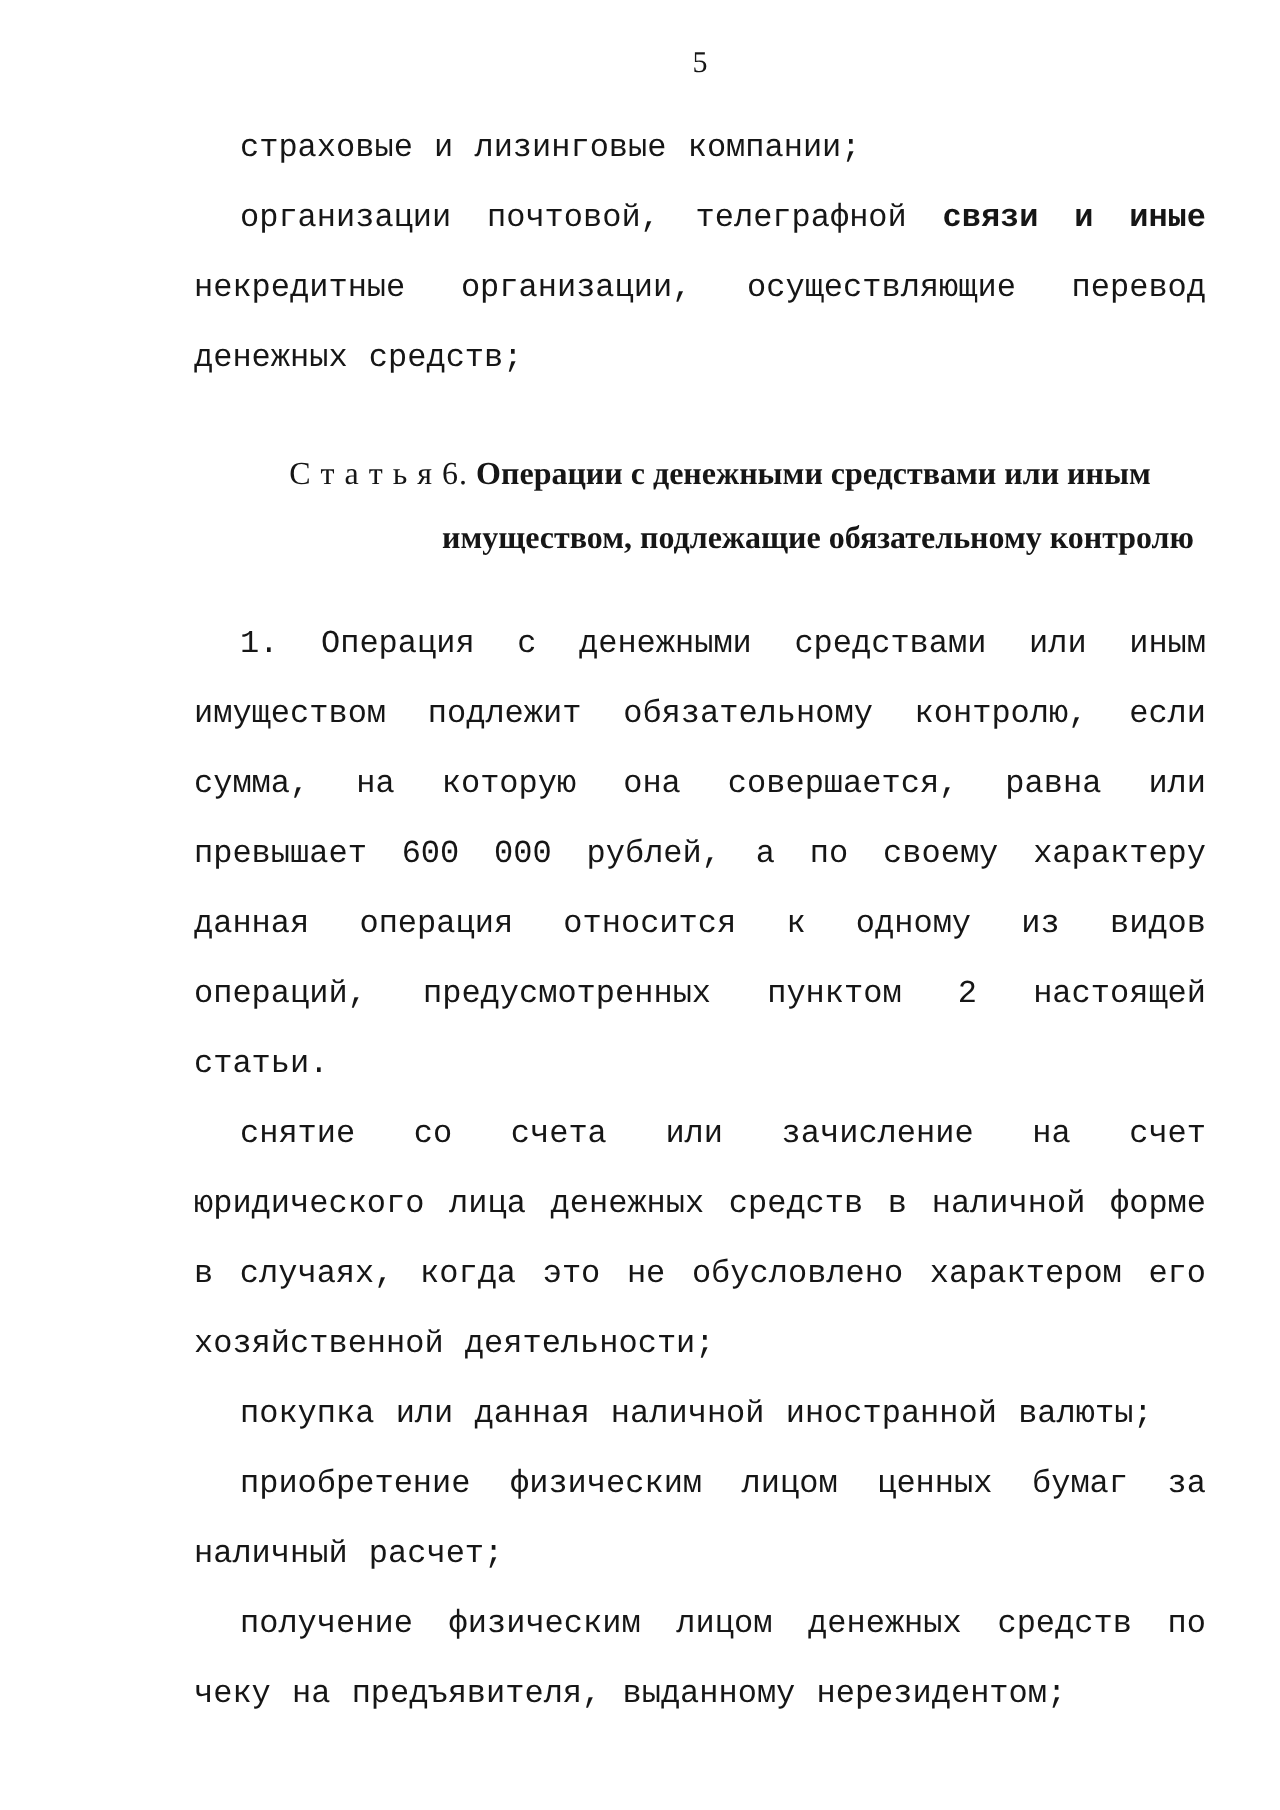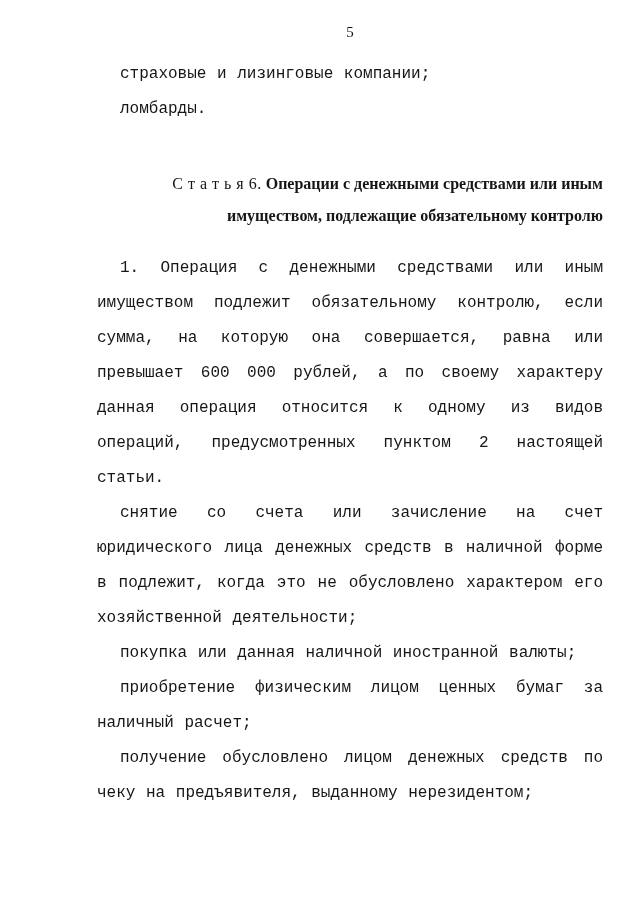--- a/index.html
+++ b/index.html
@@ -32,56 +32,56 @@
   p.body-par {
     margin: 0;
     line-height: 35px;
     text-align: justify;
     text-align-last: left;
     text-indent: 23px;
     word-spacing: 1px;
     font-family: Liberation Mono, monospace;
   }
   .article-heading {
-    margin: 41px 0 19px 0;
+    margin: 25px 0 19px 0;
     line-height: 32px;
     padding-left: 118px;
     text-indent: -98px;
-    text-align: right;
+    text-align: center;
   }
   .article-label {
     letter-spacing: 0.5px;
     font-weight: normal;
   }
   .article-heading b,
   .bold-phrase {
     font-weight: bold;
   }
 </style>
 </head>
 <body>
 
 <div class="page">
   <div class="doc">
 
     <div class="page-number">5</div>
 
     <p class="body-par"><span>страховые и лизинговые компании;</span></p>
 
+    <p class="body-par"><span>организации почтовой, телеграфной </span><span class="bold-phrase">связи и иные</span><span> некредитные организации, осуществляющие перевод денежных средств;</span></p>
 
-    <p class="body-par"><span>ломбарды.</span></p>
 
     <p class="article-heading"><span class="article-label">С т а т ь я 6.</span> <b>Операции с денежными средствами или иным</b><br><b>имуществом, подлежащие обязательному контролю</b></p>
 
     <p class="body-par">1. Операция с денежными средствами или иным имуществом подлежит обязательному контролю, если сумма, на которую она совершается, равна или превышает 600 000 рублей, а по своему характеру данная операция относится к одному из видов операций, предусмотренных пунктом 2 настоящей статьи.</p>
 
 
 
-    <p class="body-par">снятие со счета или зачисление на счет юридического лица денежных средств в наличной форме в подлежит, когда это не обусловлено характером его хозяйственной деятельности;</p>
+    <p class="body-par">снятие со счета или зачисление на счет юридического лица денежных средств в наличной форме в случаях, когда это не обусловлено характером его хозяйственной деятельности;</p>
 
     <p class="body-par">покупка или данная наличной иностранной валюты;</p>
 
     <p class="body-par">приобретение физическим лицом ценных бумаг за наличный расчет;</p>
 
-    <p class="body-par">получение обусловлено лицом денежных средств по чеку на предъявителя, выданному нерезидентом;</p>
+    <p class="body-par">получение физическим лицом денежных средств по чеку на предъявителя, выданному нерезидентом;</p>
 
   </div>
 </div>
 
 </body></html>

